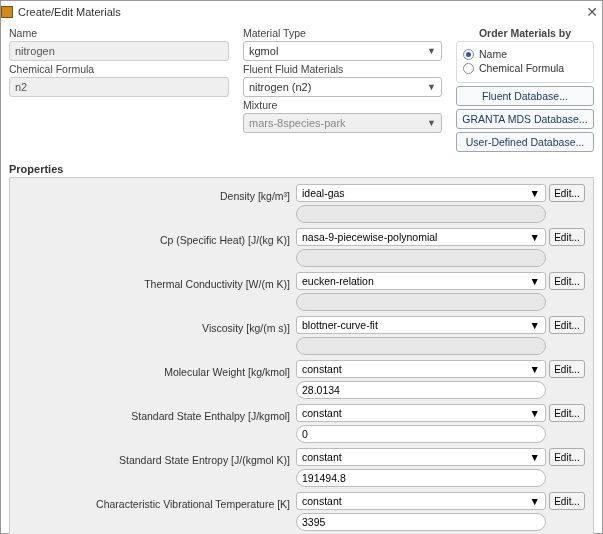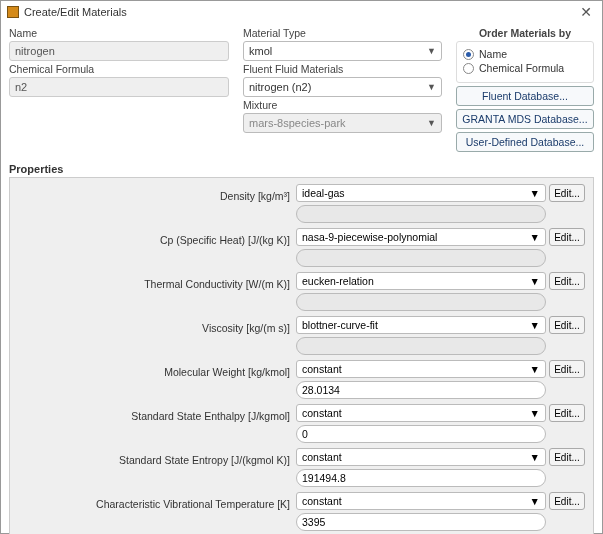--- a/index.html
+++ b/index.html
@@ -1,18 +1,18 @@
 <!DOCTYPE html>
 <html><head>
 <meta charset="utf-8">
 <style>
   * { box-sizing: border-box; font-family: Arial, sans-serif; }
   body { margin: 0; padding: 0; background: #fff; }
   .window { width: 603px; height: 534px; border: 1px solid #999; position: relative; background: #fff; display: flex; flex-direction: column; }
-  .titlebar { display: flex; align-items: center; padding: 3px 6px; font-size: 11px; color: #333; }
+  .titlebar { display: flex; align-items: center; padding: 3px 0; font-size: 11px; color: #333; }
   .titlebar .icon-sq { width: 12px; height: 12px; background: #d48a1a; border: 1px solid #7a5212; margin-right: 5px; }
   .titlebar .spacer { flex: 1; }
   .titlebar .close { font-size: 14px; color: #555; cursor: pointer; padding: 0 4px; }
   .top-grid { display: flex; padding: 2px 8px 4px 8px; gap: 14px; }
   .col-left { width: 220px; }
   .col-mid { flex: 1; }
   .col-right { width: 138px; }
   .lbl { font-size: 10.5px; color: #444; margin: 2px 0 2px 0; }
   .field { width: 100%; height: 20px; background: #efefef; border: 1px solid #ccc; border-radius: 3px; font-size: 11px; padding: 0 5px; color: #555; display: flex; align-items: center; }
   .combo { width: 100%; height: 20px; background: #fff; border: 1px solid #bbb; border-radius: 3px; font-size: 11px; padding: 0 5px; color: #333; display: flex; align-items: center; justify-content: space-between; cursor: pointer; }
@@ -56,21 +56,21 @@
           <span>nitrogen</span>
         </div>
       <div class="lbl">Chemical Formula</div>
       <div class="field">
           <span>n2</span>
         </div>
     </div>
     <div class="col-mid">
       <div class="lbl">Material Type</div>
       <div class="combo">
-          <span>kmol</span>
+          <span>kgmol</span>
           <span class="caret">▼</span>
         </div>
       <div class="lbl">Fluent Fluid Materials</div>
       <div class="combo">
           <span>nitrogen (n2)</span>
           <span class="caret">▼</span>
         </div>
       <div class="lbl">Mixture</div>
       <div class="combo disabled">
           <span>mars-8species-park</span>

